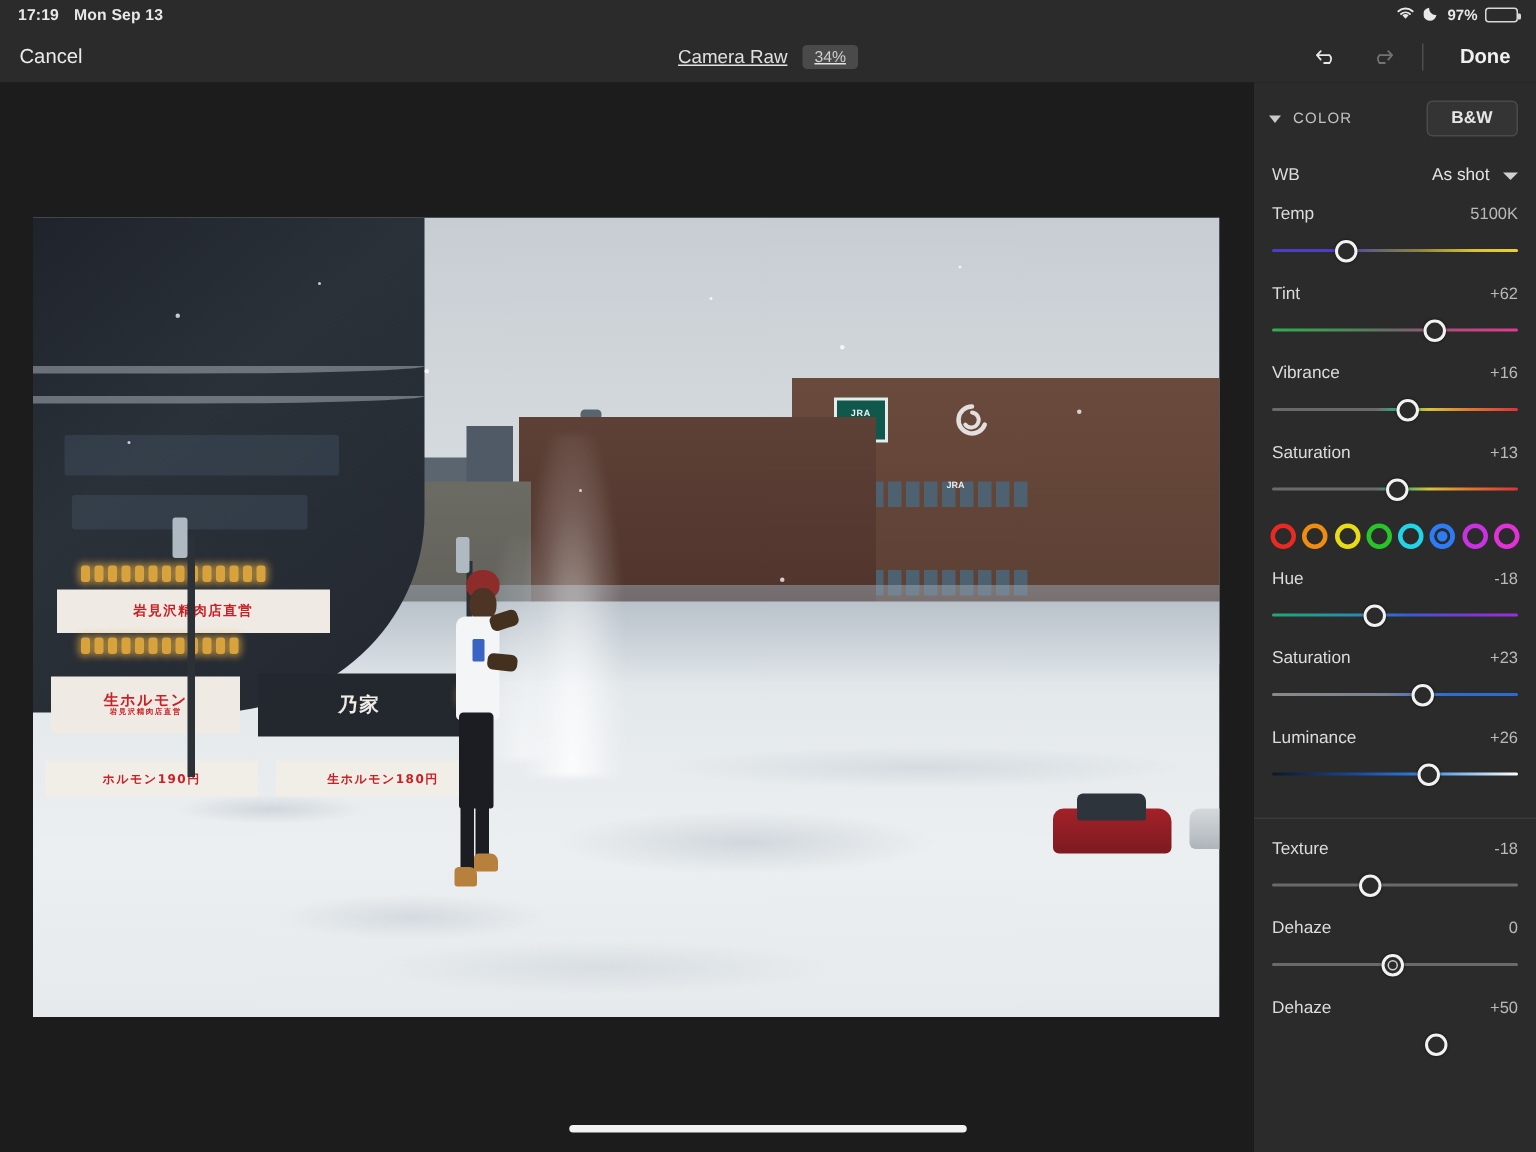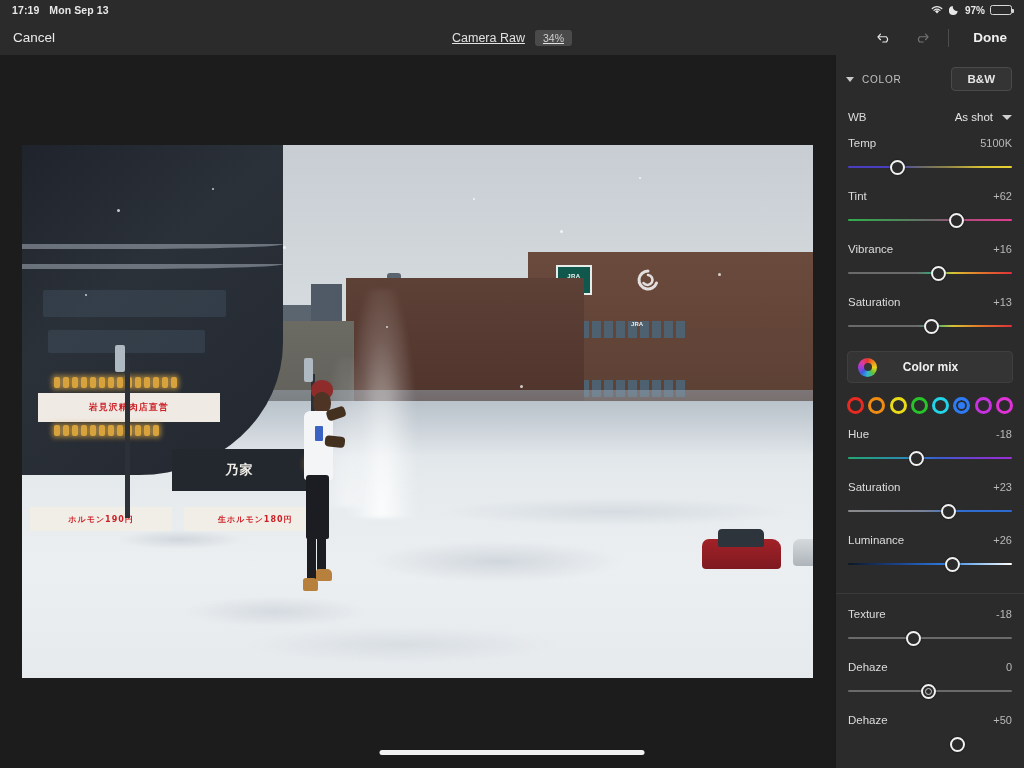--- a/index.html
+++ b/index.html
@@ -507,20 +507,24 @@
             <span class="lamp"></span>
           <span class="lamp"></span>
             <span class="lamp"></span>
             <span class="lamp"></span>
             <span class="lamp"></span>
           <span class="lamp"></span>
             <span class="lamp"></span>
             <span class="lamp"></span>
             <span class="lamp"></span>
         </div>
+        <div class="sign sign-white" style="left:1.5%;top:57.5%;width:16%;height:7%;font-size:10px;flex-direction:column;line-height:1.1;">
+          <span>生ホルモン</span>
+          <span style="font-size:5px;">岩見沢精肉店直営</span>
+        </div>
         <div class="sign" style="left:19%;top:57%;width:17%;height:8%;background:#23282f;color:#efece6;font-size:13px;font-weight:bold;">乃家</div>
         <div class="sign sign-white" style="left:1%;top:68%;width:18%;height:4.5%;font-size:8px;background:#f1eee8;">ホルモン190円</div>
         <div class="sign sign-white" style="left:20.5%;top:68%;width:18%;height:4.5%;font-size:8px;background:#f1eee8;">生ホルモン180円</div>
 
         <div class="pole" style="left:13%;top:40%;width:5px;height:30%;"></div>
         <div class="tlight" style="left:11.8%;top:37.5%;width:10px;height:27px;"></div>
         <div class="pole" style="left:36.5%;top:43%;width:4px;height:28%;"></div>
         <div class="tlight" style="left:35.6%;top:40%;width:9px;height:24px;"></div>
         <div style="position:absolute;left:36%;top:59%;width:7px;height:10px;background:#d9893a;border-radius:2px;box-shadow:0 0 6px 2px rgba(220,140,60,.6);"></div>
 
@@ -604,24 +608,20 @@
         <div class="row">
           <span class="row-label">Saturation</span>
           <span class="row-value">+13</span>
         </div>
         <div class="slider">
           <div class="track" style="background: linear-gradient(90deg, rgb(106, 106, 106) 0%, rgb(106, 106, 106) 42%, rgb(47, 174, 122) 52%, rgb(216, 194, 53) 64%, rgb(224, 122, 42) 80%, rgb(224, 48, 58) 100%);"></div>
           <div class="knob" style="left: 51%;"></div>
         </div>
       </div>
 
-    <div class="colormix-btn">
-      <span class="wheel"></span>
-      <span class="colormix-label">Color mix</span>
-    </div>
 
     <div class="swatches" id="swatches">
         <div class="sw" style="border-color: rgb(232, 42, 34);"></div>
         <div class="sw" style="border-color: rgb(239, 140, 18);"></div>
         <div class="sw" style="border-color: rgb(234, 219, 24);"></div>
         <div class="sw" style="border-color: rgb(41, 196, 42);"></div>
         <div class="sw" style="border-color: rgb(34, 212, 232);"></div>
         <div class="sw sel" style="border-color: rgb(45, 123, 245); background: rgb(45, 123, 245); box-shadow: rgb(43, 43, 43) 0px 0px 0px 2px inset, rgb(45, 123, 245) 0px 0px 0px 5px inset;"></div>
         <div class="sw" style="border-color: rgb(200, 50, 224);"></div>
         <div class="sw" style="border-color: rgb(224, 50, 214);"></div>

